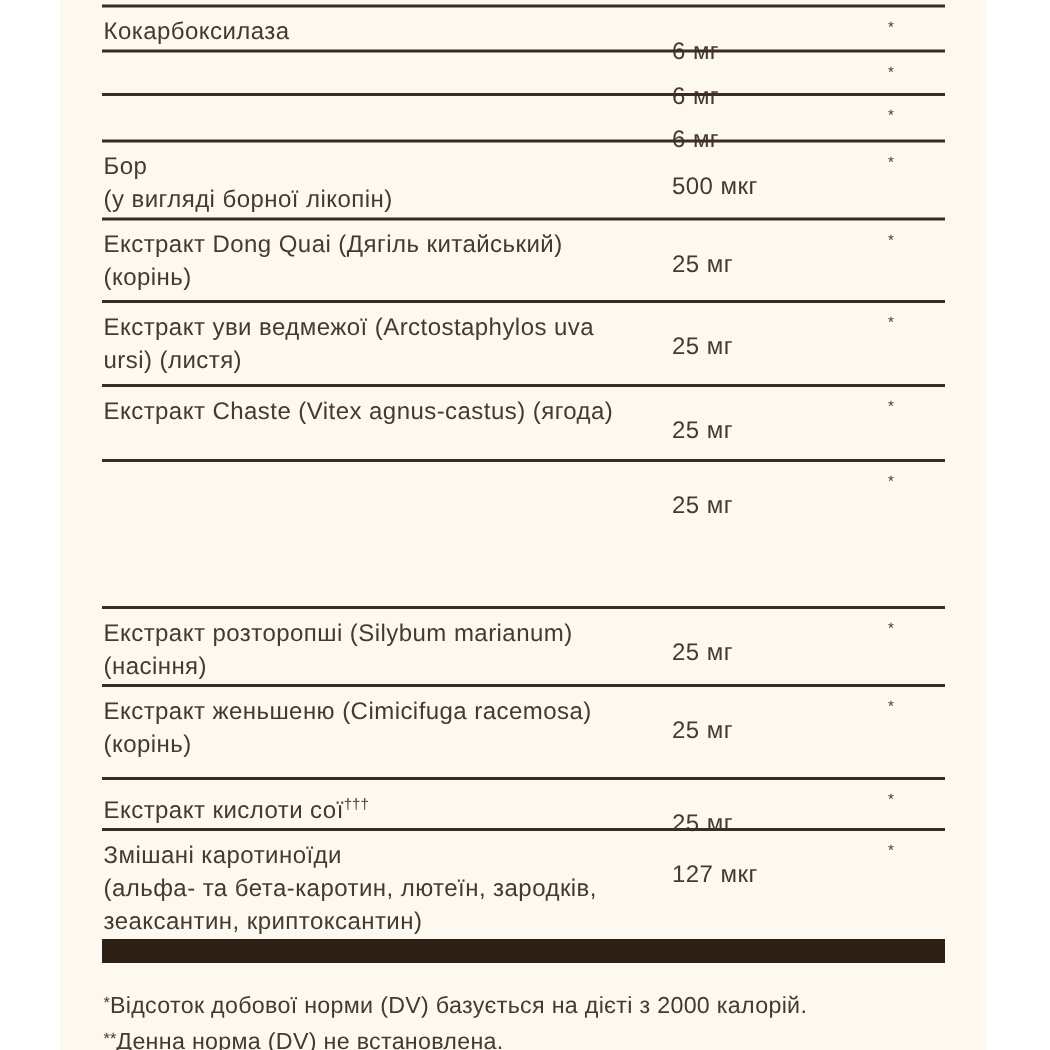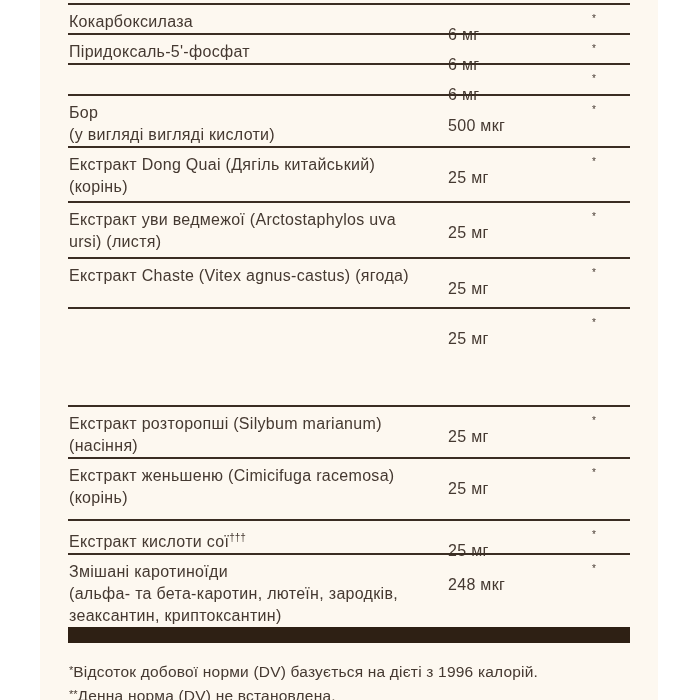--- a/index.html
+++ b/index.html
@@ -78,33 +78,32 @@
 <div class="label-panel">
   <div class="facts-table">
 
     <div class="row" style="min-height:28px">
       <div class="name">Кокарбоксилаза</div>
       <div class="amount">6 мг</div>
       <div class="dv">*</div>
     </div>
 
     <div class="row" style="min-height:29px">
-      <div class="name">Піридоксаль-5'-фосфат</div>
       <div class="amount">6 мг</div>
       <div class="dv">*</div>
     </div>
 
     <div class="row" style="min-height:31px">
       <div class="amount">6 мг</div>
       <div class="dv">*</div>
     </div>
 
     <div class="row" style="min-height:50px">
       <div class="name">Бор
-(у вигляді вигляді кислоти)</div>
+(у вигляді борної лікопін)</div>
       <div class="amount">500 мкг</div>
       <div class="dv">*</div>
     </div>
 
     <div class="row" style="min-height:55px">
       <div class="name">Екстракт Dong Quai (Дягіль китайський)
 (корінь)</div>
       <div class="amount">25 мг</div>
       <div class="dv">*</div>
     </div>
@@ -144,25 +143,25 @@
     <div class="row" style="min-height:30px">
       <div class="name"><span>Екстракт кислоти сої</span><sup class="dagger">†††</sup></div>
       <div class="amount">25 мг</div>
       <div class="dv">*</div>
     </div>
 
     <div class="row" style="min-height:70px">
       <div class="name">Змішані каротиноїди
 (альфа- та бета-каротин, лютеїн, зародків,
 зеаксантин, криптоксантин)</div>
-      <div class="amount">248 мкг</div>
+      <div class="amount">127 мкг</div>
       <div class="dv">*</div>
     </div>
 
     <div class="thick-bar"></div>
 
     <div class="footnotes">
-      <div class="footnote"><span class="fn-prefix">*</span><span>Відсоток добової норми (DV) базується на дієті з 1996 калорій.</span></div>
+      <div class="footnote"><span class="fn-prefix">*</span><span>Відсоток добової норми (DV) базується на дієті з 2000 калорій.</span></div>
       <div class="footnote"><span class="fn-prefix">**</span><span>Денна норма (DV) не встановлена.</span></div>
     </div>
 
   </div>
 </div>
 
 </body></html>

